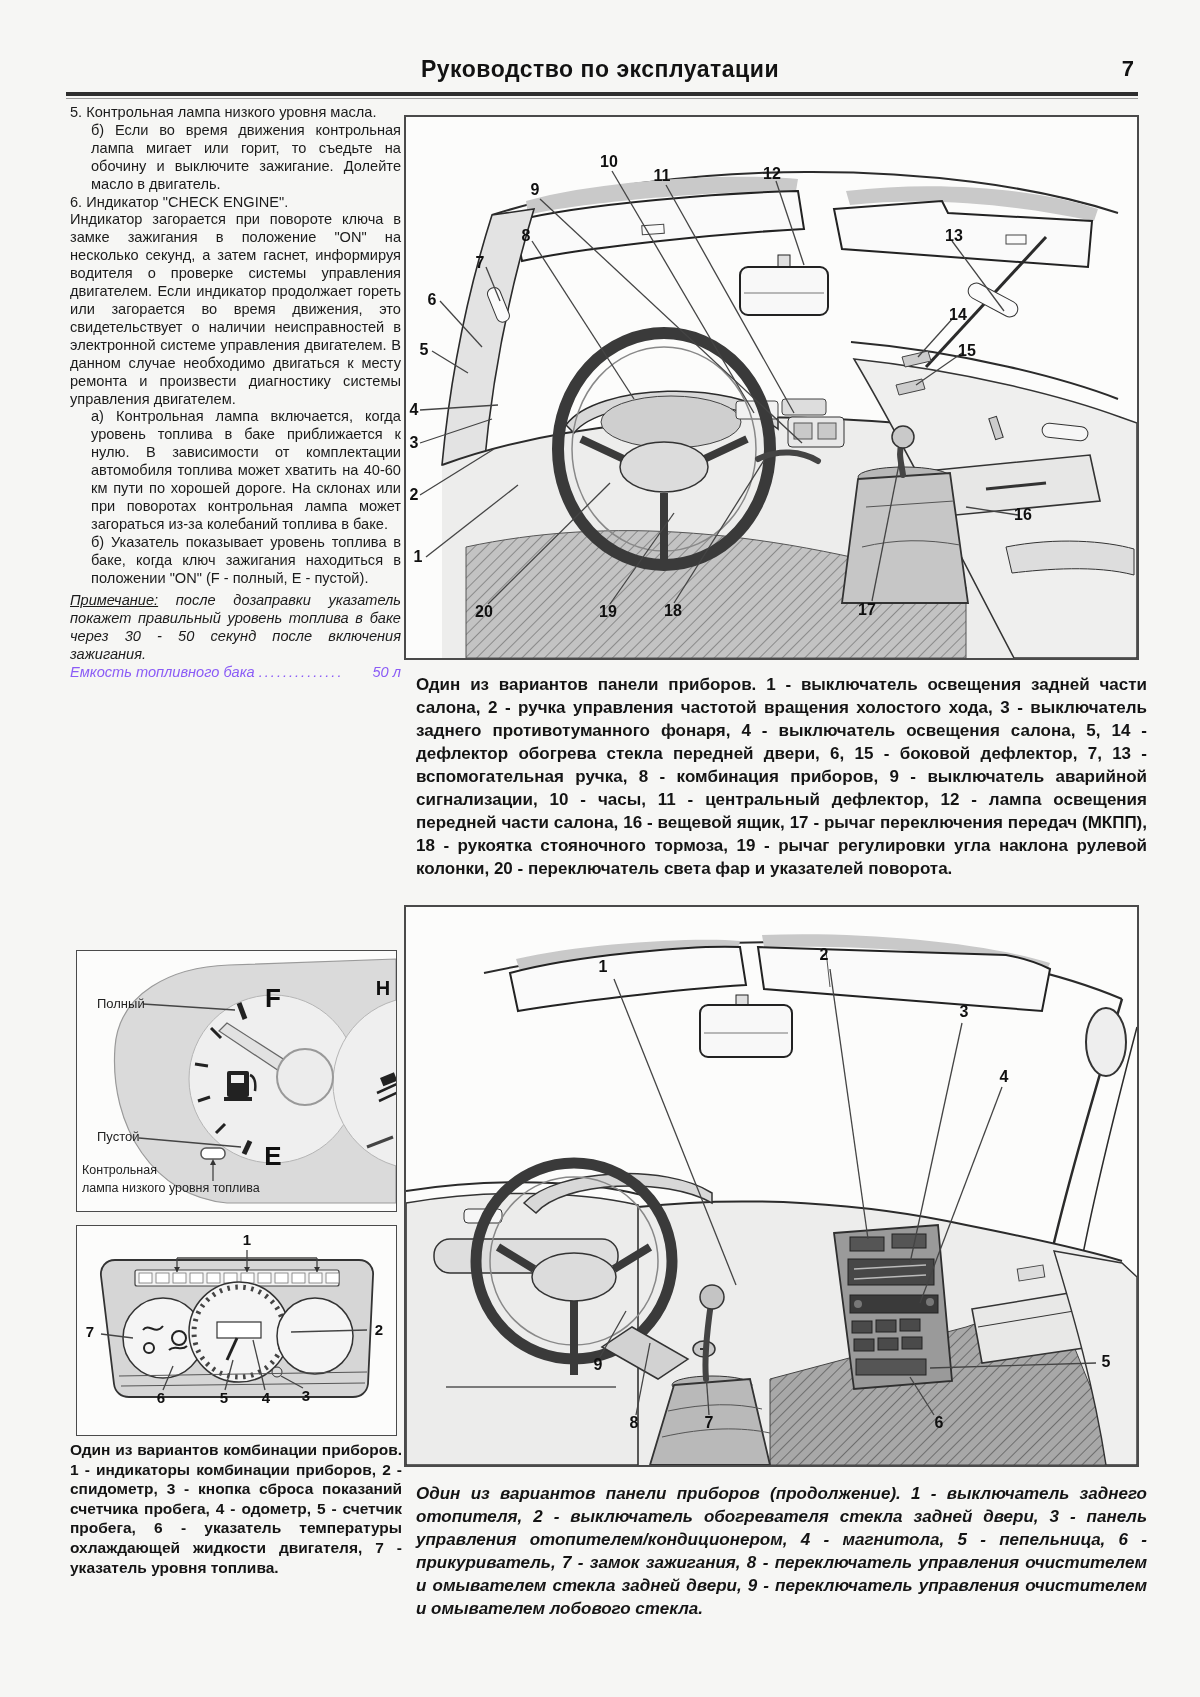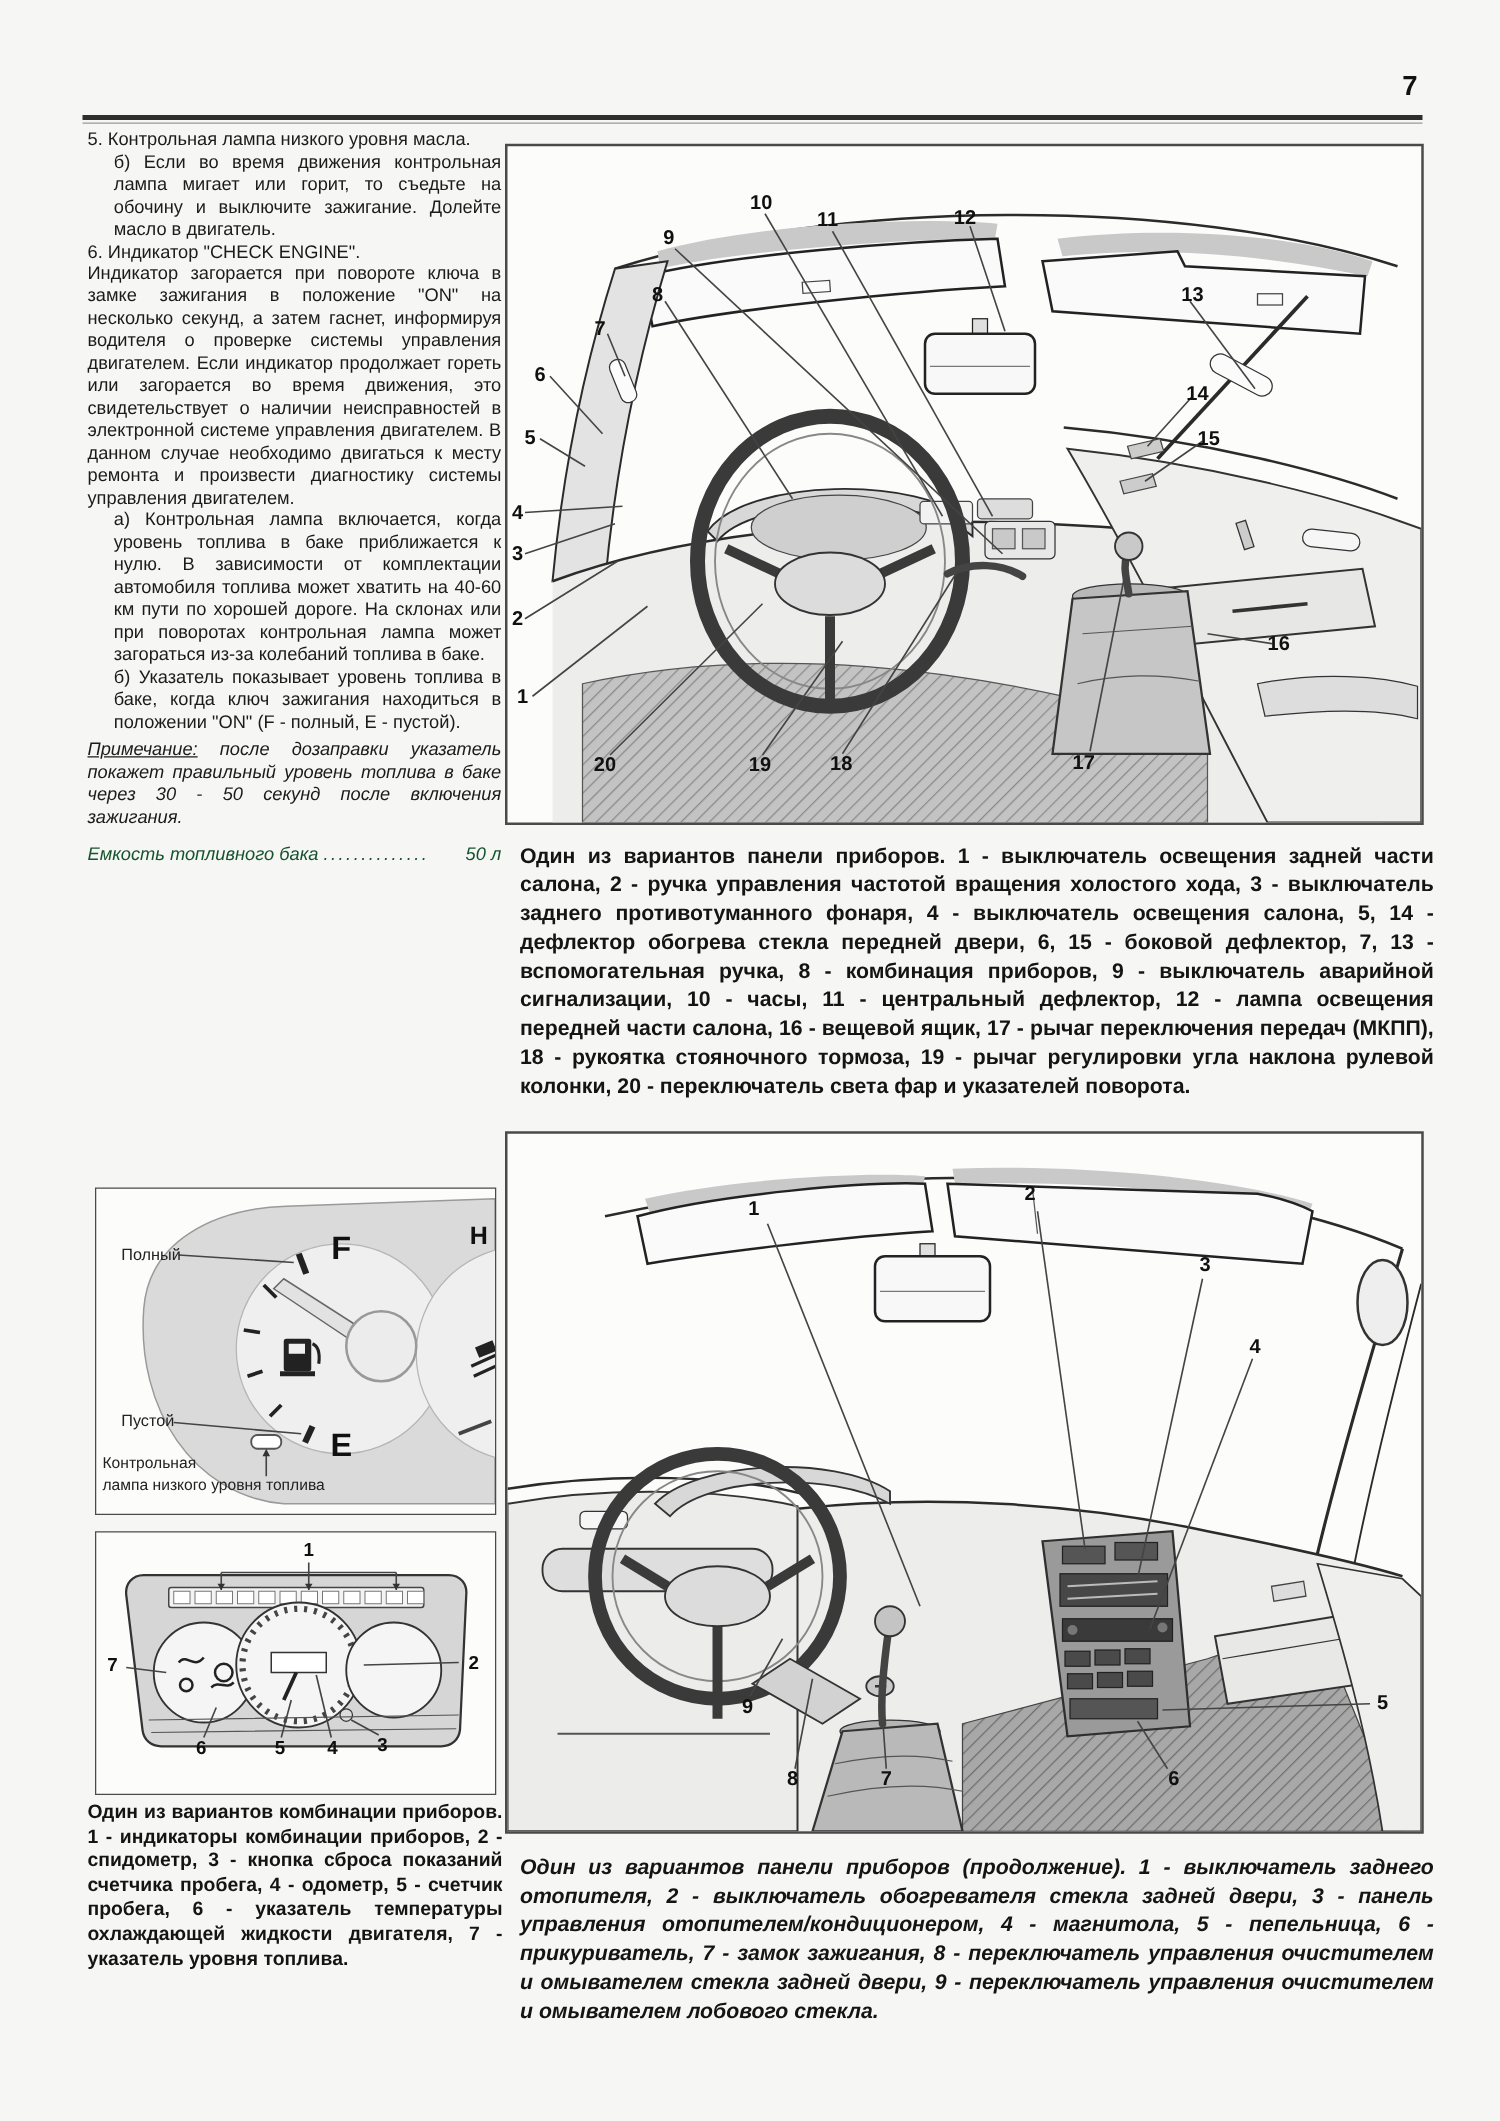--- a/index.html
+++ b/index.html
@@ -10,22 +10,22 @@
              font-size:23px;font-weight:bold;color:#121212;letter-spacing:.5px;}
   .hdr-num{position:absolute;top:56px;right:66px;font-size:22px;font-weight:bold;color:#121212;}
   .hdr-rule{position:absolute;left:66px;right:62px;top:92px;height:2px;
             border-top:4px solid #2e2e2e;border-bottom:1px solid #9a9a9a;}
   
   .leftcol{position:absolute;left:70px;top:104px;width:331px;}
   .t{font-size:14.6px;line-height:17.9px;text-align:justify;color:#1b1b1b;margin:0;}
   .sub{padding-left:21px;}
   .note{font-style:italic;margin-top:5px;}
   .note .nl{text-decoration:underline;}
-  .cap-line{display:flex;align-items:flex-end;font-style:italic;margin-top:12px;
-            font-size:14.6px;color:#14532d;}
+  .cap-line{display:flex;align-items:flex-end;font-style:italic;margin-top:0;
+            font-size:14.6px;color:#8b5cf6;}
   .cap-line .dots{flex:1;overflow:hidden;white-space:nowrap;letter-spacing:2px;margin:0 4px;}
   
   .fig{position:absolute;background:#fcfcfb;border:2px solid #4a4a4a;}
   #fig-fuel{left:76px;top:950px;width:319px;height:260px;border-width:1.5px;}
   #fig-cluster{left:76px;top:1225px;width:319px;height:209px;border-width:1.5px;}
   #fig-dash1{left:404px;top:115px;width:731px;height:541px;}
   #fig-dash2{left:404px;top:905px;width:731px;height:558px;}
   .fig svg{position:absolute;left:0;top:0;display:block;}
   
   .capL{position:absolute;left:70px;top:1440px;width:332px;font-weight:bold;
@@ -42,20 +42,21 @@
   .FE{font-size:26px;font-weight:bold;}
   .Hm{font-size:20px;font-weight:bold;}
   .ld{stroke:#444;stroke-width:1.3;fill:none;}
   .ln{stroke:#2b2b2b;fill:none;}
 </style>
 </head>
 <body>
 
 <div class="page">
 
+  <div class="hdr-title">Руководство по эксплуатации</div>
   <div class="hdr-num">7</div>
   <div class="hdr-rule"></div>
 
   <div class="leftcol">
     <p class="t">5. Контрольная лампа низкого уровня масла.</p>
     <p class="t sub">б) Если во время движения контрольная лампа мигает или горит, то съедьте на обочину и выключите зажигание. Долейте масло в двигатель.</p>
     <p class="t">6. Индикатор "CHECK ENGINE".</p>
     <p class="t">Индикатор загорается при повороте ключа в замке зажигания в положение "ON" на несколько секунд, а затем гаснет, информируя водителя о проверке системы управления двигателем. Если индикатор продолжает гореть или загорается во время движения, это свидетельствует о наличии неисправностей в электронной системе управления двигателем. В данном случае необходимо двигаться к месту ремонта и произвести диагностику системы управления двигателем.</p>
     <p class="t sub">а) Контрольная лампа включается, когда уровень топлива в баке приближается к нулю. В зависимости от комплектации автомобиля топлива может хватить на 40-60 км пути по хорошей дороге. На склонах или при поворотах контрольная лампа может загораться из-за колебаний топлива в баке.</p>
     <p class="t sub">б) Указатель показывает уровень топлива в баке, когда ключ зажигания находиться в положении "ON" (F - полный, Е - пустой).</p>

